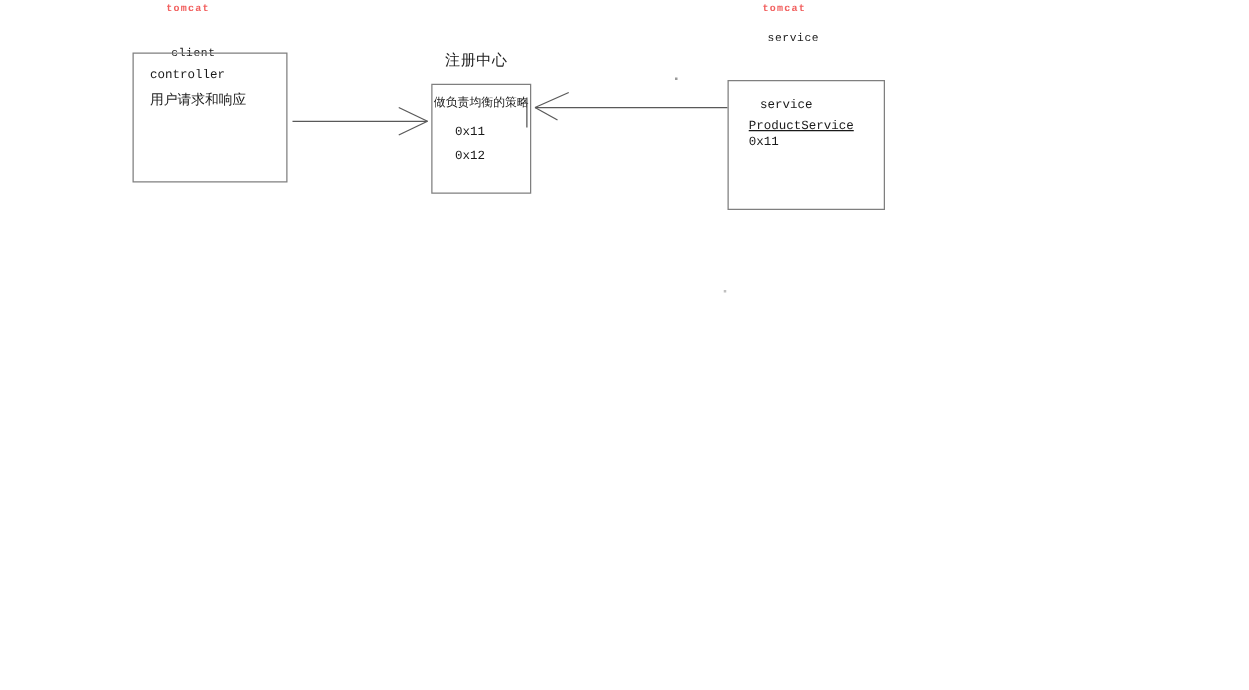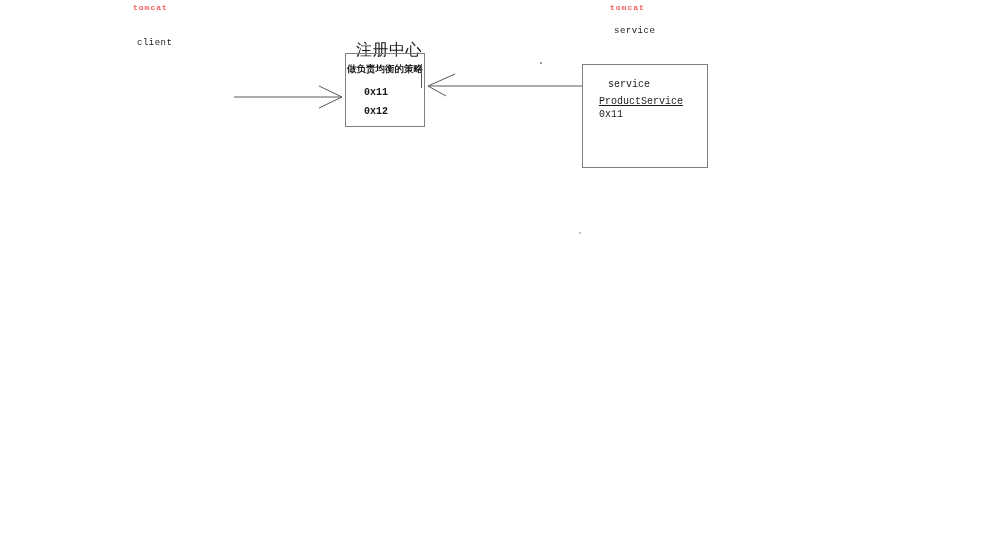--- a/index.html
+++ b/index.html
@@ -77,30 +77,34 @@
 </style>
 </head>
 <body>
 
 <div class="canvas">
 
   <div class="abs runtime-label mono" style="left:133px; top:3px;">tomcat</div>
 
   <div class="abs node-title mono" style="left:137px; top:38px;">client</div>
 
+  <div class="node-box" style="left:106px; top:42px; width:124px; height:104px;">
+    <div class="box-line mono" style="left:13px; top:13px;">controller</div>
+    <div class="box-line-cjk cjk" style="left:13px; top:31px;">用户请求和响应</div>
+  </div>
 
   <svg class="arrow" style="left:230px; top:84px;" width="116" height="26" viewBox="0 0 116 26">
     <line x1="4" y1="13" x2="112" y2="13"></line>
     <line x1="89" y1="2" x2="112" y2="13"></line>
     <line x1="112" y1="13" x2="89" y2="24"></line>
   </svg>
 
-  <div class="abs node-title cjk" style="left:356px; top:40px; font-size:16px;">注册中心</div>
+  <div class="abs node-title cjk" style="left:356px; top:40px; font-size:12px;">注册中心</div>
 
-  <div class="node-box" style="left:345px; top:53px; width:80px; height:74px;font-weight:bold;">
+  <div class="node-box" style="left:345px; top:67px; width:80px; height:88px;">
     <div class="registry-text cjk" style="left:1px; top:10px;">做负责均衡的策略</div>
     <div class="caret" style="left:75px; top:10px; height:24px;"></div>
     <div class="box-line mono" style="left:18px; top:34px;">0x11</div>
     <div class="box-line mono" style="left:18px; top:53px;">0x12</div>
   </div>
 
   <svg class="arrow" style="left:426px; top:70px;" width="158" height="30" viewBox="0 0 158 30">
     <line x1="2" y1="16" x2="156" y2="16"></line>
     <line x1="2" y1="16" x2="29" y2="4"></line>
     <line x1="2" y1="16" x2="20" y2="26"></line>

